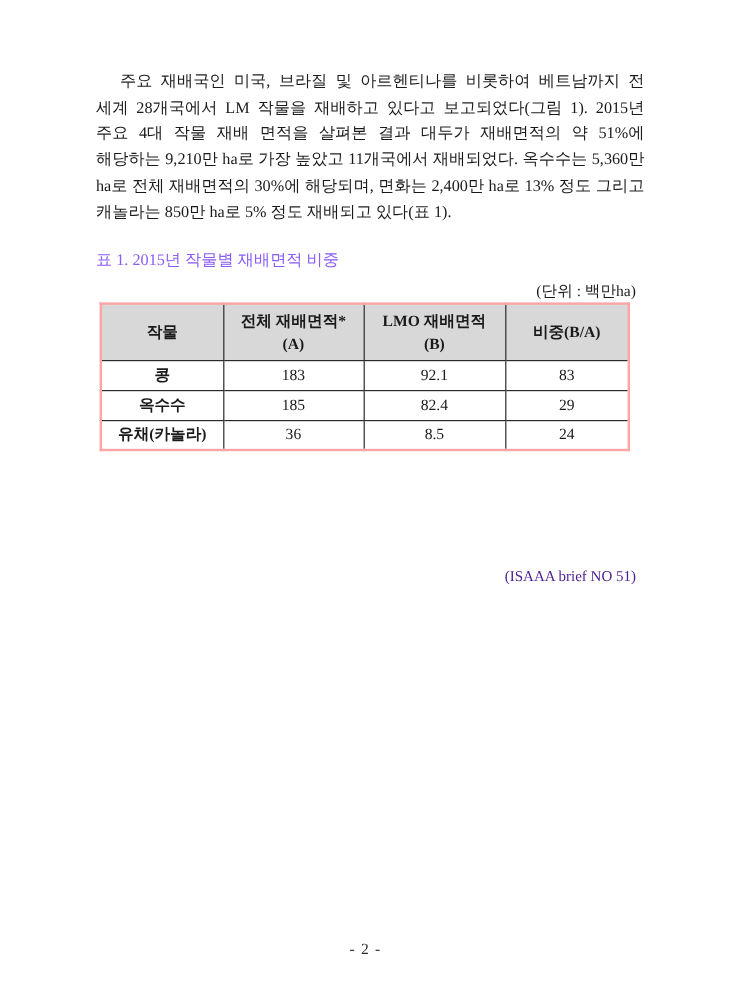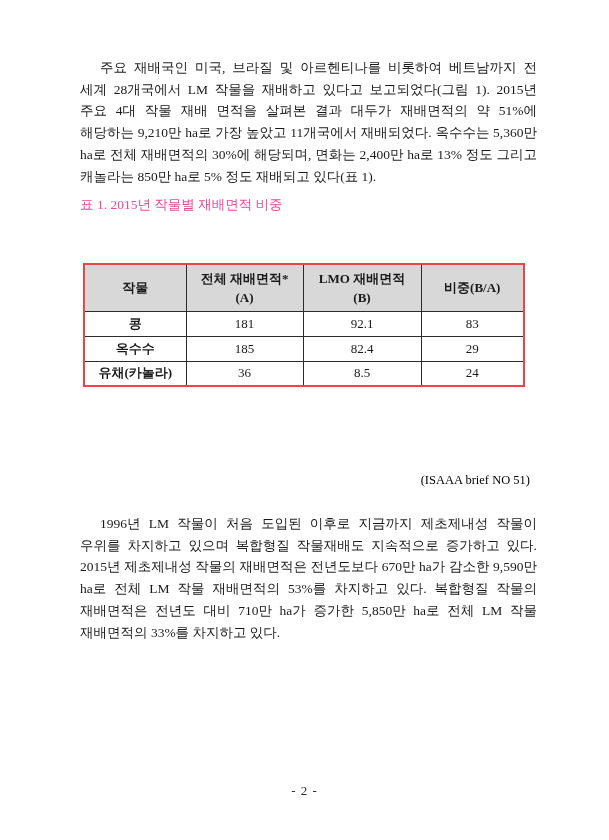--- a/index.html
+++ b/index.html
@@ -23,53 +23,53 @@
     text-indent: 20px;
     word-break: keep-all;
     color: #1a1a1a;
   }
   .para-1 { top: 57px; }
   .para-2 { top: 513px; }
   .para-3 { top: 644px; }
   .table-caption {
     position: absolute;
     left: 80px;
-    top: 194px;
+    top: 206px;
     width: 457px;
     font-size: 13.5px;
     line-height: 21px;
-    color: #ec4899;
+    color: #8b5cf6;
   }
   .unit-note {
     position: absolute;
     left: 80px;
     top: 233px;
     width: 450px;
     text-align: right;
     font-size: 13px;
     line-height: 19px;
     color: #1a1a1a;
   }
   .source-note {
     position: absolute;
     left: 80px;
     top: 471px;
     width: 450px;
     text-align: right;
     font-size: 12.5px;
     line-height: 19px;
-    color: #000000;
+    color: #4c1d95;
   }
   table.crop-table {
     position: absolute;
     left: 83px;
-    top: 263px;
+    top: 252px;
     width: 440px;
     border-collapse: collapse;
-    border: 2px solid #ef4444;
+    border: 2px solid #fca5a5;
     table-layout: fixed;
     font-size: 13px;
   }
   .crop-table col.c1 { width: 102px; }
   .crop-table col.c2 { width: 117px; }
   .crop-table col.c3 { width: 118px; }
   .crop-table col.c4 { width: 103px; }
   .crop-table th, .crop-table td {
     border: 1px solid #2b2b2b;
     text-align: center;
@@ -98,20 +98,21 @@
 </style>
 </head>
 <body>
 
 <div class="page">
 
   <p class="body-text para-1">주요 재배국인 미국, 브라질 및 아르헨티나를 비롯하여 베트남까지 전 세계 28개국에서 LM 작물을 재배하고 있다고 보고되었다(그림 1). 2015년 주요 4대 작물 재배 면적을 살펴본 결과 대두가 재배면적의 약 51%에 해당하는 9,210만 ha로 가장 높았고 11개국에서 재배되었다. 옥수수는 5,360만 ha로 전체 재배면적의 30%에 해당되며, 면화는 2,400만 ha로 13% 정도 그리고 캐놀라는 850만 ha로 5% 정도 재배되고 있다(표 1).</p>
 
   <div class="table-caption">표 1. 2015년 작물별 재배면적 비중</div>
 
+  <div class="unit-note">(단위 : 백만ha)</div>
 
   <table class="crop-table">
     <colgroup>
       <col class="c1">
         <col class="c2">
         <col class="c3">
         <col class="c4">
     </colgroup>
     <thead>
       <tr>
@@ -129,39 +130,38 @@
         </th>
         <th>
           <div class="hdr-line">비중(B/A)</div>
 
         </th>
       </tr>
     </thead>
     <tbody>
       <tr>
         <td class="crop-name">콩</td>
-        <td>181</td>
+        <td>183</td>
         <td>92.1</td>
         <td>83</td>
       </tr>
       <tr>
         <td class="crop-name">옥수수</td>
         <td>185</td>
         <td>82.4</td>
         <td>29</td>
       </tr>
       <tr>
         <td class="crop-name">유채(카놀라)</td>
         <td>36</td>
         <td>8.5</td>
         <td>24</td>
       </tr>
     </tbody>
   </table>
 
   <div class="source-note">(ISAAA brief NO 51)</div>
 
-  <p class="body-text para-2">1996년 LM 작물이 처음 도입된 이후로 지금까지 제초제내성 작물이 우위를 차지하고 있으며 복합형질 작물재배도 지속적으로 증가하고 있다. 2015년 제초제내성 작물의 재배면적은 전년도보다 670만 ha가 감소한 9,590만 ha로 전체 LM 작물 재배면적의 53%를 차지하고 있다. 복합형질 작물의 재배면적은 전년도 대비 710만 ha가 증가한 5,850만 ha로 전체 LM 작물 재배면적의 33%를 차지하고 있다.</p>
 
 
   <div class="page-number">- 2 -</div>
 
 </div>
 
 </body></html>

